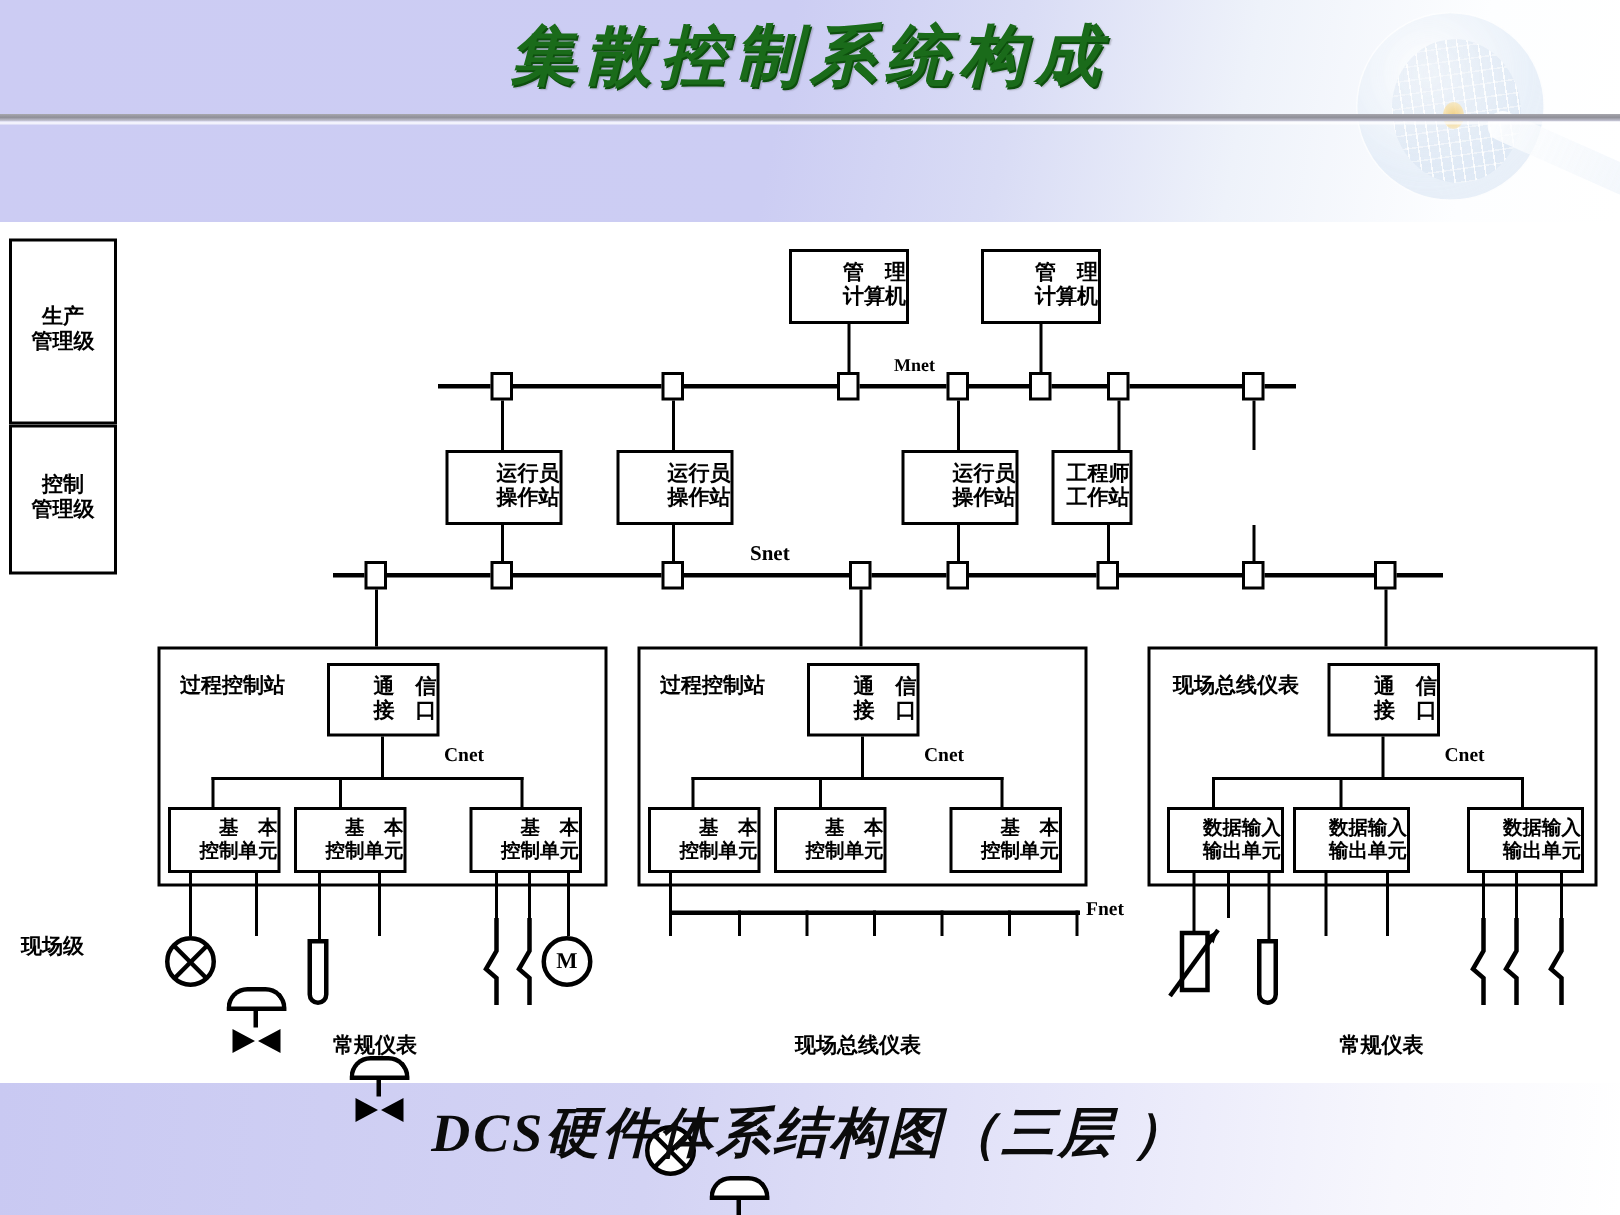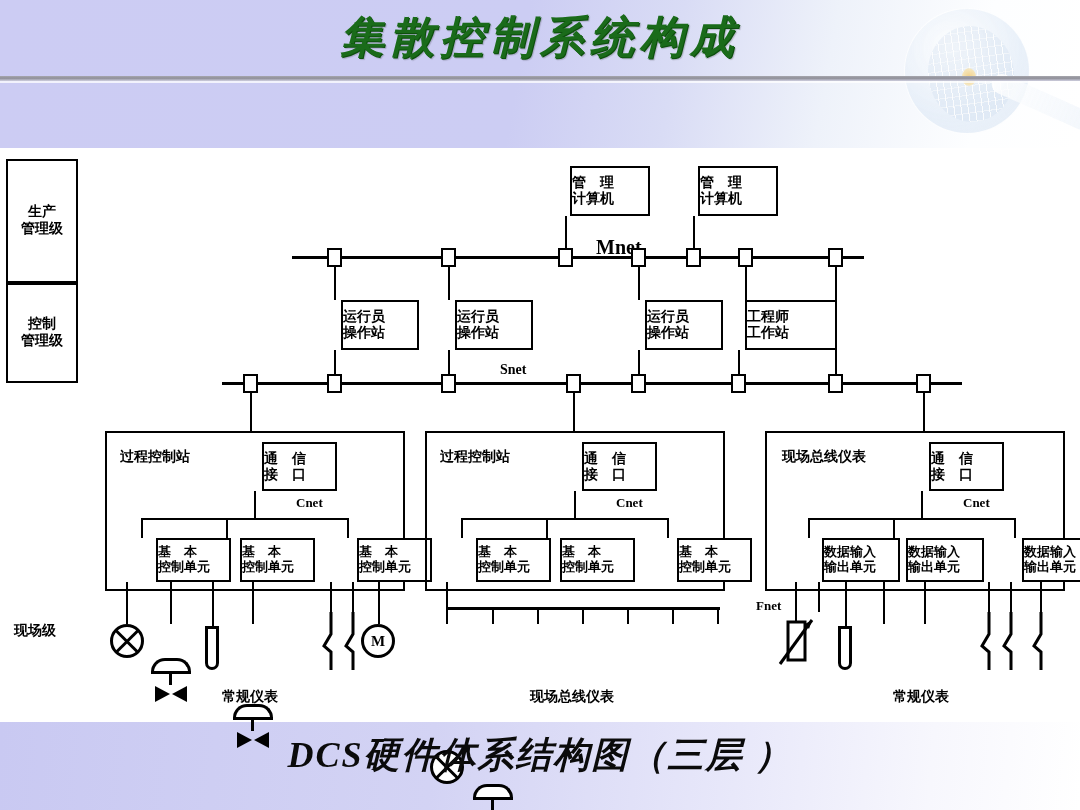--- a/index.html
+++ b/index.html
@@ -45,22 +45,22 @@
     text-shadow:1px 1px 0 #0d4f0d, 2px 2px 1px rgba(0,0,0,.18);}
 
   
   .caption{position:absolute;left:0;top:731px;width:1080px;text-align:center;
     font-family:"Liberation Serif","DejaVu Serif",serif;
     font-size:36px;font-weight:bold;color:#0b0b0b;letter-spacing:2px;font-style:italic;}
 
   
   .dg{position:absolute;left:0;top:148px;width:1080px;height:574px;}
   .bx{position:absolute;border:2px solid #000;background:#fff;box-sizing:border-box;
-      display:flex;flex-direction:column;align-items:flex-start;justify-content:center;
-      font-family:"Liberation Serif","DejaVu Serif",serif;font-weight:bold;color:#000;line-height:1.12;margin-left:44px;}
+      display:flex;flex-direction:column;align-items:flex-end;justify-content:center;
+      font-family:"Liberation Serif","DejaVu Serif",serif;font-weight:bold;color:#000;line-height:1.12;}
   .bx span{display:block;white-space:nowrap;}
   .ln-h{position:absolute;background:#000;height:2px;}
   .ln-v{position:absolute;background:#000;width:2px;}
   .bus{position:absolute;background:#000;height:3px;}
   .node{position:absolute;border:2px solid #000;background:#fff;width:15px;height:19px;box-sizing:border-box;}
   .lbl{position:absolute;font-family:"Liberation Serif","DejaVu Serif",serif;
        font-weight:bold;color:#000;white-space:nowrap;}
   .panel{position:absolute;border:2px solid #000;box-sizing:border-box;background:transparent;}
   .side-cell{position:absolute;border:2px solid #000;box-sizing:border-box;background:#fff;
        display:flex;align-items:center;justify-content:center;
@@ -119,21 +119,21 @@
     </div>
     <div class="bx" style="left:654px;top:18px;width:80px;height:50px;font-size:14px;">
       <span>管　理</span>
       <span>计算机</span>
     </div>
 
     <div class="ln-v" style="left:565px;top:68px;height:40px;"></div>
     <div class="ln-v" style="left:693px;top:68px;height:40px;"></div>
 
     <div class="bus" style="left:292px;top:108px;width:572px;"></div>
-    <div class="lbl" style="left:596px;top:88px;font-size:20px;text-align:right;">Mnet</div>
+    <div class="lbl" style="left:596px;top:88px;font-size:12px;text-align:right;">Mnet</div>
     <div class="node" style="left:327px;top:100px;"></div>
     <div class="node" style="left:441px;top:100px;"></div>
     <div class="node" style="left:558px;top:100px;"></div>
     <div class="node" style="left:631px;top:100px;"></div>
     <div class="node" style="left:686px;top:100px;"></div>
     <div class="node" style="left:738px;top:100px;"></div>
     <div class="node" style="left:828px;top:100px;"></div>
 
     <div class="ln-v" style="left:334px;top:119px;height:33px;"></div>
     <div class="ln-v" style="left:448px;top:119px;height:33px;"></div>
@@ -146,21 +146,21 @@
       <span>操作站</span>
     </div>
     <div class="bx" style="left:411px;top:152px;width:78px;height:50px;font-size:14px;">
       <span>运行员</span>
       <span>操作站</span>
     </div>
     <div class="bx" style="left:601px;top:152px;width:78px;height:50px;font-size:14px;">
       <span>运行员</span>
       <span>操作站</span>
     </div>
-    <div class="bx" style="left:701px;top:152px;width:92px;height:50px;font-size:14px;">
+    <div class="bx" style="left:701px;top:152px;width:54px;height:50px;font-size:14px;">
       <span>工程师</span>
       <span>工作站</span>
     </div>
 
     <div class="ln-v" style="left:334px;top:202px;height:32px;"></div>
     <div class="ln-v" style="left:448px;top:202px;height:32px;"></div>
     <div class="ln-v" style="left:638px;top:202px;height:32px;"></div>
     <div class="ln-v" style="left:738px;top:202px;height:32px;"></div>
     <div class="ln-v" style="left:835px;top:202px;height:32px;"></div>
 
@@ -257,21 +257,21 @@
     <div class="ln-v" style="left:126px;top:434px;height:42px;"></div>
     <div class="ln-v" style="left:170px;top:434px;height:42px;"></div>
     <div class="ln-v" style="left:212px;top:434px;height:44px;"></div>
     <div class="ln-v" style="left:252px;top:434px;height:42px;"></div>
     <div class="ln-v" style="left:330px;top:434px;height:30px;"></div>
     <div class="ln-v" style="left:352px;top:434px;height:30px;"></div>
     <div class="ln-v" style="left:378px;top:434px;height:42px;"></div>
 
     <div class="ln-v" style="left:446px;top:434px;height:26px;"></div>
     <div class="bus" style="left:446px;top:459px;width:274px;"></div>
-    <div class="lbl" style="left:724px;top:450px;font-size:13px;margin-left:32px;">Fnet</div>
+    <div class="lbl" style="left:724px;top:450px;font-size:13px;">Fnet</div>
     <div class="ln-v" style="left:446px;top:459px;height:17px;"></div>
     <div class="ln-v" style="left:492px;top:459px;height:17px;"></div>
     <div class="ln-v" style="left:537px;top:459px;height:17px;"></div>
     <div class="ln-v" style="left:582px;top:459px;height:17px;"></div>
     <div class="ln-v" style="left:627px;top:459px;height:17px;"></div>
     <div class="ln-v" style="left:672px;top:459px;height:17px;"></div>
     <div class="ln-v" style="left:717px;top:459px;height:17px;"></div>
 
     <div class="ln-v" style="left:795px;top:434px;height:44px;"></div>
     <div class="ln-v" style="left:818px;top:434px;height:30px;"></div>

